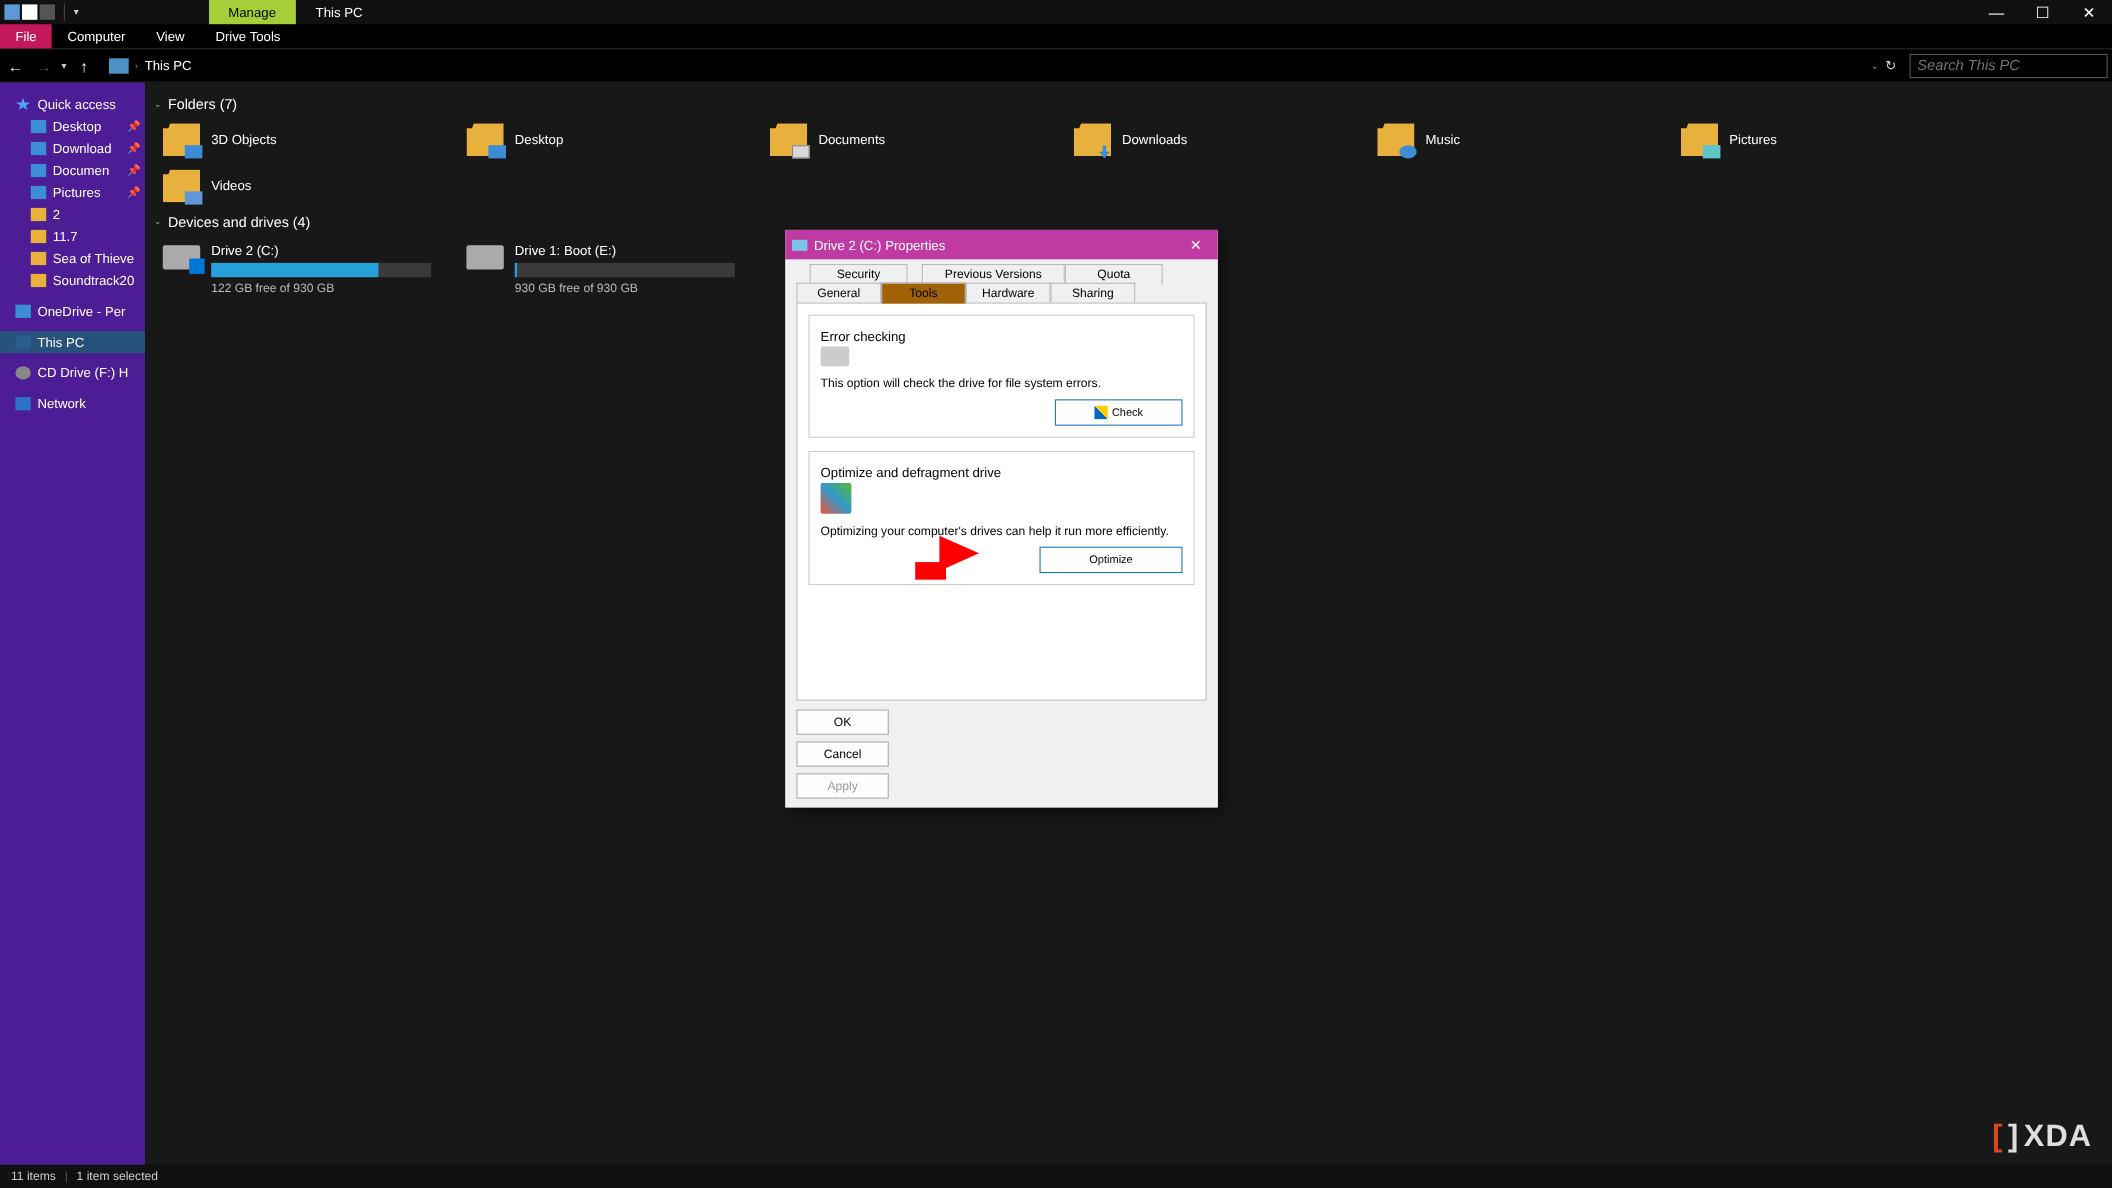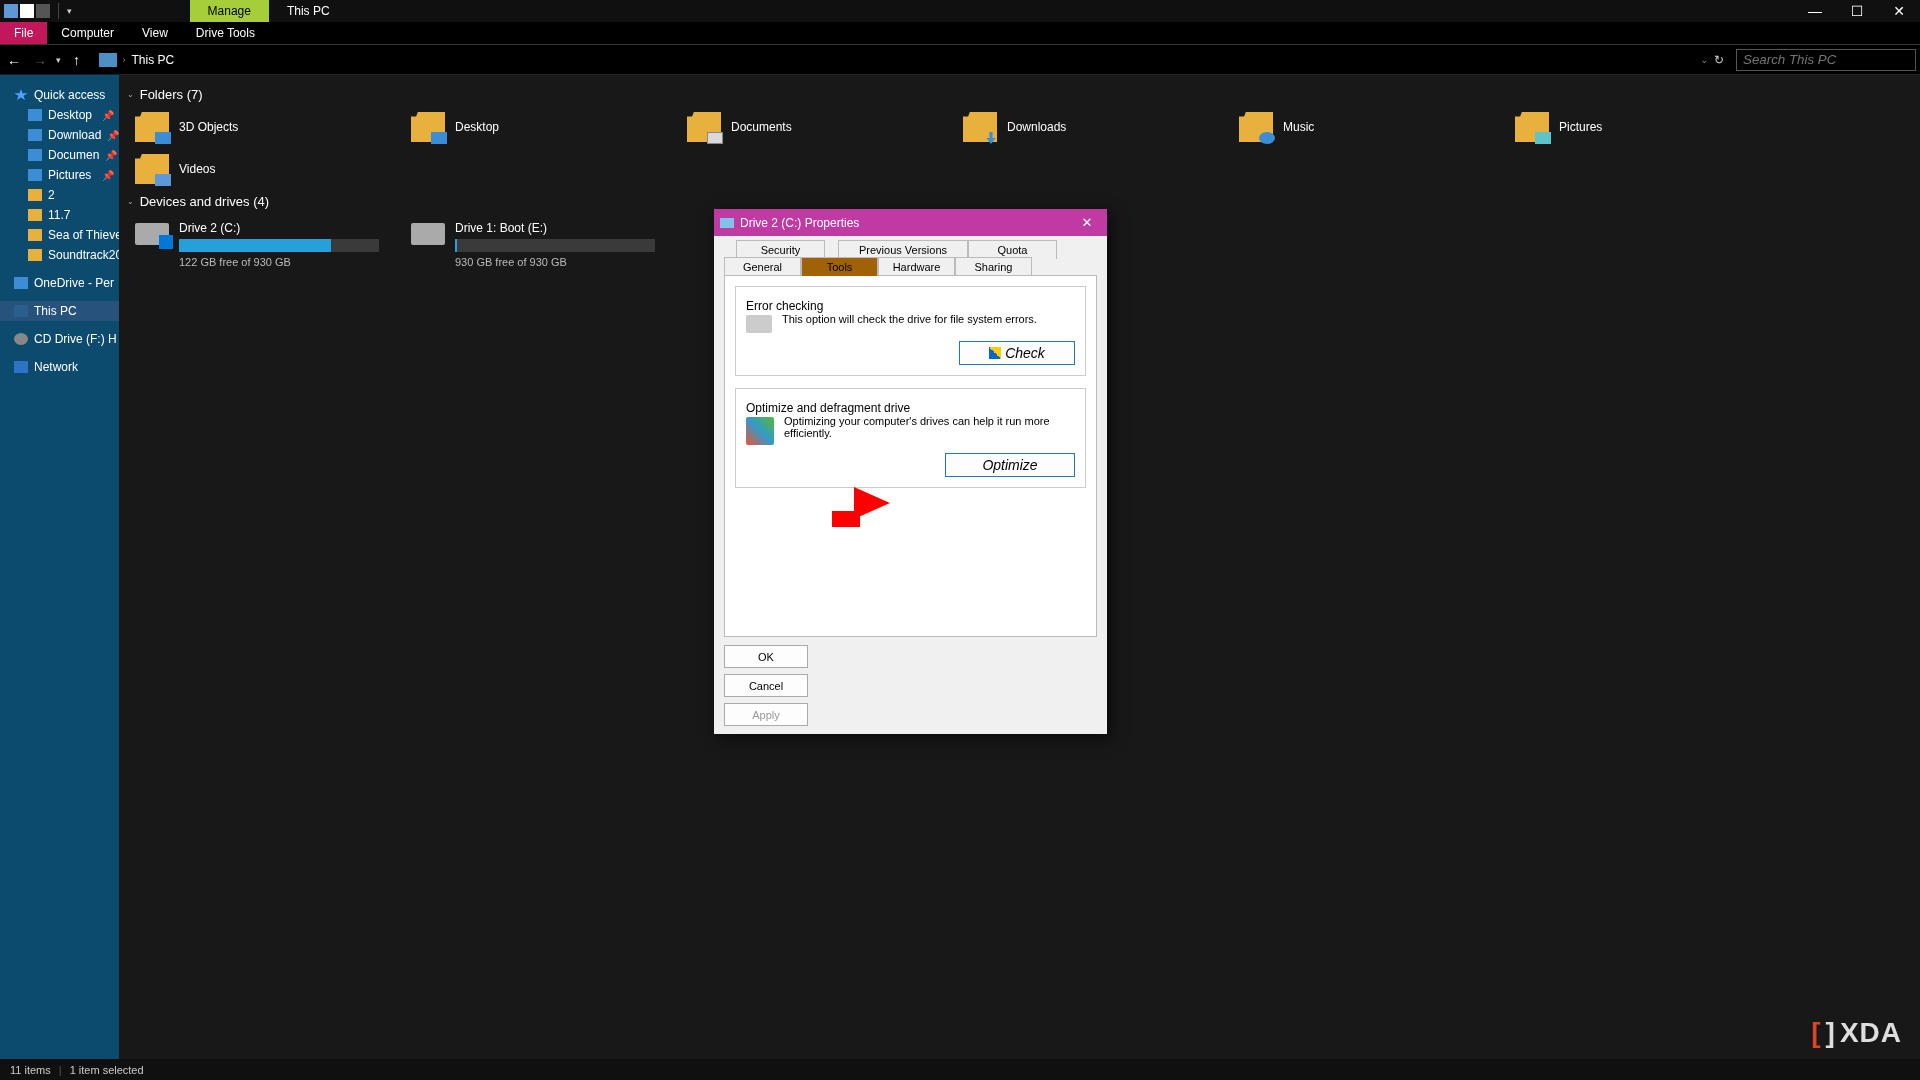--- a/index.html
+++ b/index.html
@@ -30,21 +30,21 @@
 .nav-btn.dis { color: #555; }
 .addr-path { flex: 1; display: flex; align-items: center; gap: 6px; margin-left: 6px; }
 .addr-icon { width: 18px; height: 14px; background: #4d90c3; }
 .addr-sep { color: #888; font-size: 9px; }
 .addr-text { color: #fff; }
 .addr-end { margin-left: auto; display: flex; align-items: center; gap: 6px; color: #ccc; padding-right: 6px;}
 .search { width: 180px; height: 22px; background: #000; border: 1px solid #555; color: #888; font-style: italic; padding: 0 6px; }
 
 
 .main { display: flex; height: calc(1080px - 22px - 23px - 30px - 21px); }
-.sidebar { width: 119px; background: #0c4a6e; padding-top: 10px; overflow: hidden; }
+.sidebar { width: 132px; background: #4c1d95; padding-top: 10px; overflow: hidden; }
 .side-item { display: flex; align-items: center; gap: 6px; padding: 3px 4px 3px 14px; white-space: nowrap; color: #fff; }
 .side-item.sub { padding-left: 28px; }
 .side-item.sel { background: #26527c; }
 .si-icon { width: 14px; height: 12px; flex-shrink: 0; }
 .si-star { background: #4da3ff; clip-path: polygon(50% 0,61% 35%,98% 35%,68% 57%,79% 91%,50% 70%,21% 91%,32% 57%,2% 35%,39% 35%);}
 .si-blue { background: #3d8dd6; }
 .si-folder { background: #e8b13e; }
 .si-pin { color: #aaa; font-size: 10px; margin-left: auto; }
 .si-disc { background: #888; border-radius: 50%; }
 .si-pc { background: #2a5f8d; }
@@ -83,26 +83,26 @@
 .dlg-body { padding: 4px 10px 0 10px; background: #f0f0f0; height: calc(100% - 27px); display: flex; flex-direction: column;}
 .dlg-tabs { position: relative; height: 36px;}
 .dlg-tab { position: absolute; background: #f0f0f0; border: 1px solid #bbb; border-bottom: none; font-size: 11px; text-align: center; height: 19px; display: flex; align-items: center; justify-content: center;}
 .dlg-tab.active { background: #a16207; z-index: 2;}
 .dlg-tab.r1 { top: 0; width: 89px;}
 .dlg-tab.r2 { top: 17px; width: 77px;}
 .dlg-tab#t-security{left:12px} .dlg-tab#t-prev{left:114px;width:130px} .dlg-tab#t-quota{left:244px}
 .dlg-tab#t-general{left:0} .dlg-tab#t-tools{left:77px} .dlg-tab#t-hardware{left:154px} .dlg-tab#t-sharing{left:231px}
 .dlg-panel { background: #fff; border: 1px solid #bbb; flex: 1; margin-top: -1px; padding: 10px; position: relative; z-index: 1;}
 .group-box { border: 1px solid #ccc; margin-bottom: 12px; padding: 12px 10px 10px 10px; position: relative;}
-.gb-row { display: flex; gap: 10px; align-items: flex-start;}
+.gb-row { display: flex; gap: 10px; align-items: flex-start; flex-direction: column;}
 .gb-icon { width: 26px; height: 18px; background: #ccc; border-radius: 2px; margin-top: 2px; flex-shrink: 0;}
 .gb-icon.defrag { width: 28px; height: 28px; background: linear-gradient(45deg,#e53,#39c,#5b3);}
 .gb-text { font-size: 11px; flex: 1;}
 .gb-btn-row { display: flex; justify-content: flex-end; margin-top: 8px;}
-.win-btn { min-width: 116px; height: 24px; border: 1px solid #2277bb; background: #fdfdfd; font-size: 14px; display: inline-flex; align-items: center; justify-content: center; gap: 4px; font-style: italic;}
+.win-btn { min-width: 116px; height: 24px; border: 1px solid #2277bb; background: #fdfdfd; font-size: 10px; display: inline-flex; align-items: center; justify-content: center; gap: 4px;}
 .shield { width: 12px; height: 12px; background: linear-gradient(45deg,#06c 50%,#fc0 50%);}
 .dlg-buttons { padding: 8px 0; display: flex; justify-content: flex-end; gap: 6px; flex-direction: column;}
 .dlg-btn { width: 84px; height: 23px; border: 1px solid #aaa; background: #fdfdfd; font-size: 11px;}
 .dlg-btn.dis { color: #999;}
 
 
 .arrow { position: absolute; left: 854px; top: 487px; z-index: 50;}
 .arrow-shape { width: 0; height: 0; border-left: 36px solid red; border-top: 16px solid transparent; border-bottom: 16px solid transparent; position: relative;}
 .arrow-tail { position: absolute; left: -58px; top: 8px; width: 28px; height: 16px; background: red;}
 

